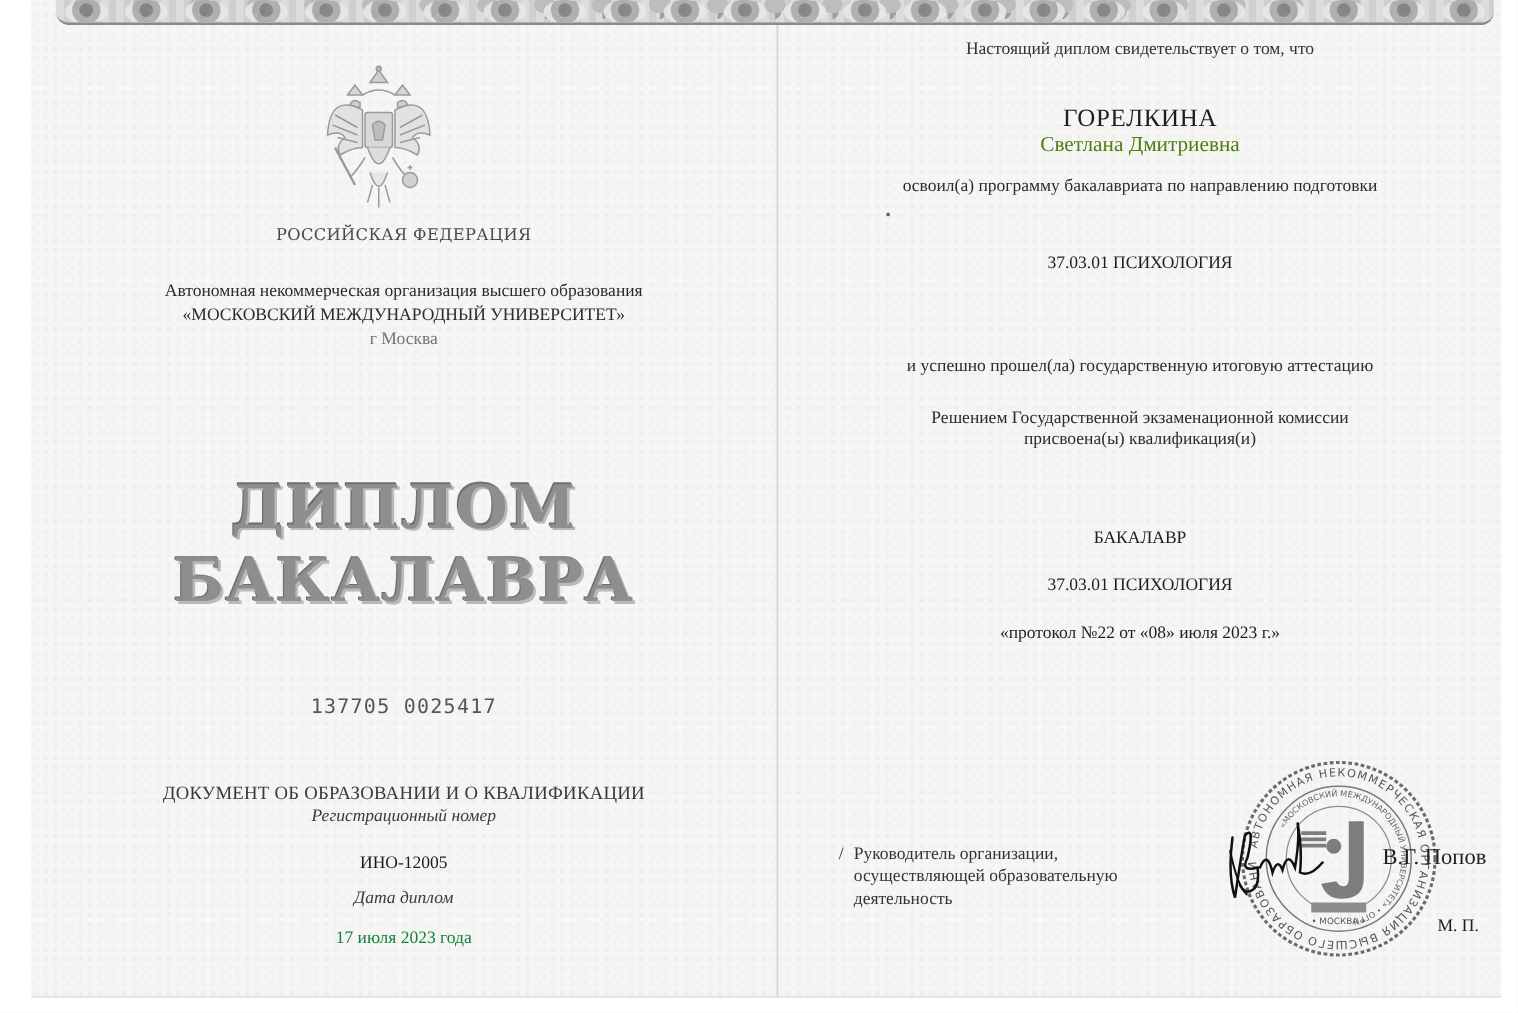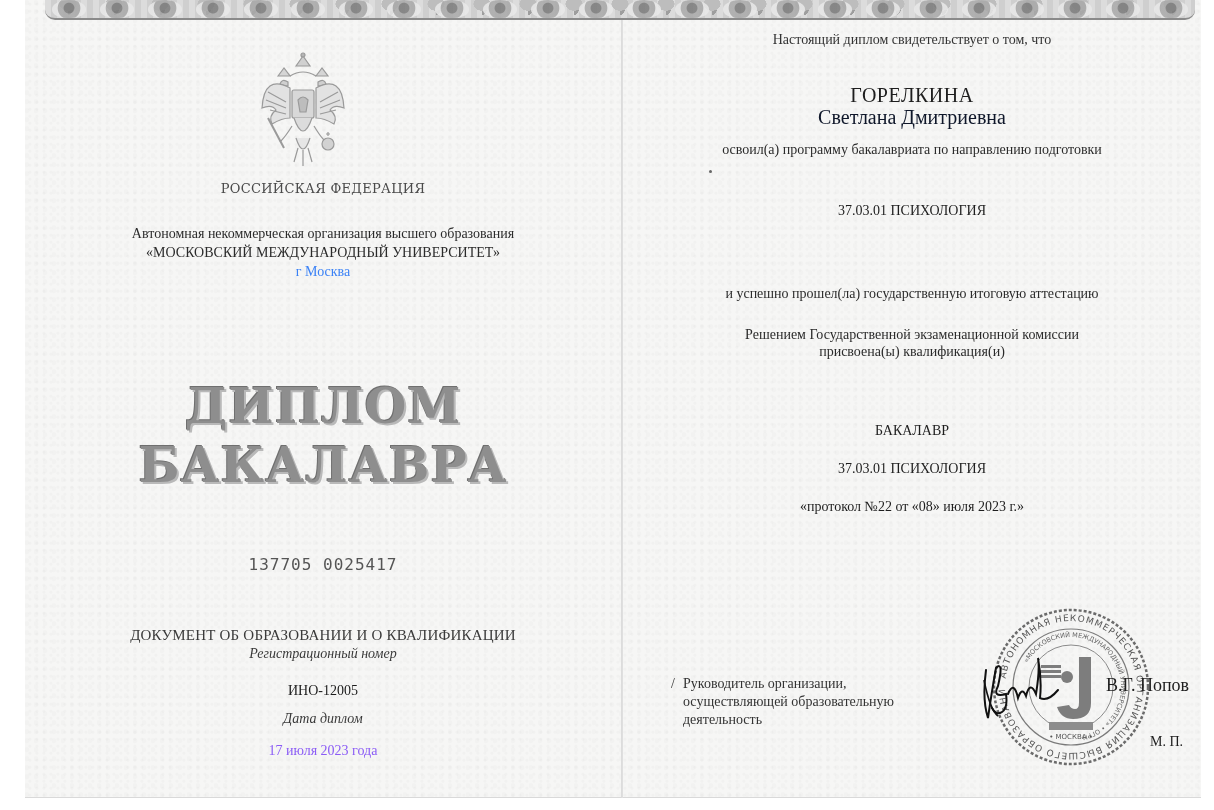--- a/index.html
+++ b/index.html
@@ -41,38 +41,38 @@
     .page-right { position: absolute; left: 623px; top: 0; width: 578px; height: 798px; }
 
     .center { position: absolute; left: 0; width: 100%; text-align: center; white-space: nowrap; }
 
     
     .emblem { position: absolute; left: 233px; top: 52px; width: 90px; height: 118px; }
     .rf-label { top: 181px; font-size: 14px; letter-spacing: 0.3px; color: #4a4a4a; font-family: "DejaVu Serif", serif; font-size: 13px; }
 
     .org-line1 { top: 226px; font-size: 14px; color: #2b2b2b; }
     .org-line2 { top: 245px; font-size: 14px; color: #2b2b2b; }
-    .org-line3 { top: 264px; font-size: 14px; color: #3b82f6; }
+    .org-line3 { top: 264px; font-size: 14px; color: #737373; }
 
     .title { font-family: "DejaVu Serif", serif; font-weight: bold; font-size: 48px; letter-spacing: 1px; color: #8e8e8e;
              text-shadow: 2px 2px 0 #b9b9b9, -1px -1px 0 #6f6f6f; }
     .title1 { top: 378px; }
     .title2 { top: 437px; }
 
     .serial { top: 555px; font-family: "DejaVu Sans Mono", "Liberation Mono", monospace; font-size: 16px; letter-spacing: 1px; color: #555; }
     .doc-type { top: 627px; font-size: 15px; color: #3a3a3a; letter-spacing: 0.2px; }
     .reg-label { top: 646px; font-style: italic; font-size: 14px; color: #3a3a3a; }
     .reg-value { top: 683px; font-size: 14px; color: #1c1c1c; }
     .date-label { top: 711px; font-style: italic; font-size: 14px; color: #3a3a3a; }
-    .date-value { top: 743px; font-size: 14px; color: #8b5cf6; }
+    .date-value { top: 743px; font-size: 14px; color: #15803d; }
 
     
     .r-intro { top: 32px; font-size: 14px; color: #333; left: 0; }
     .r-surname { top: 84px; font-size: 20px; color: #1e1e1e; letter-spacing: 0.5px; }
-    .r-name { top: 106px; font-size: 20px; color: #0f172a; }
+    .r-name { top: 106px; font-size: 17px; color: #4d7c0f; }
     .r-mastered { top: 142px; font-size: 14px; color: #2b2b2b; }
     .r-program { top: 203px; font-size: 14px; color: #1e1e1e; }
     .r-passed { top: 286px; font-size: 14px; color: #2b2b2b; }
     .r-decision1 { top: 327px; font-size: 14px; color: #2b2b2b; }
     .r-decision2 { top: 344px; font-size: 14px; color: #2b2b2b; }
     .r-qualification { top: 423px; font-size: 14px; color: #1e1e1e; }
     .r-program2 { top: 461px; font-size: 14px; color: #1e1e1e; }
     .r-protocol { top: 499px; font-size: 14px; color: #1e1e1e; }
 
     .signer-block { position: absolute; left: 60px; top: 675px; font-size: 14px; line-height: 18px; color: #333; }

